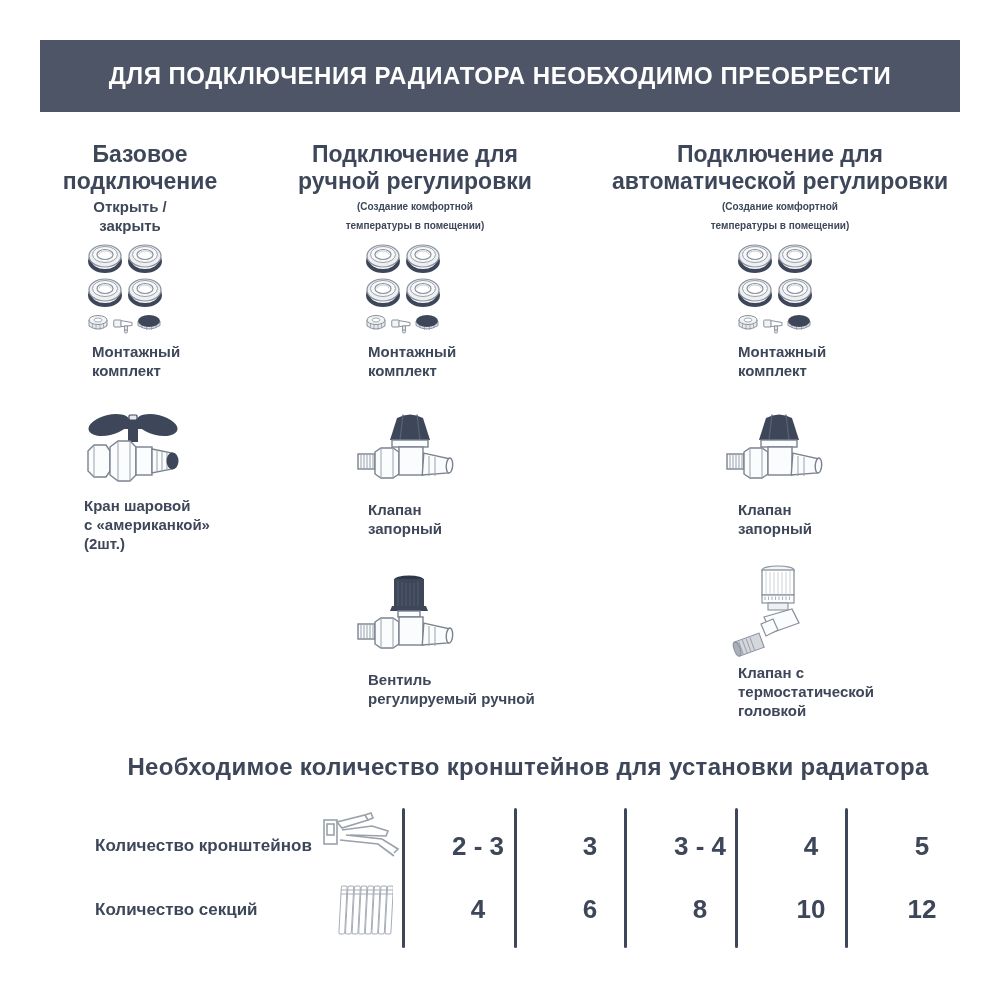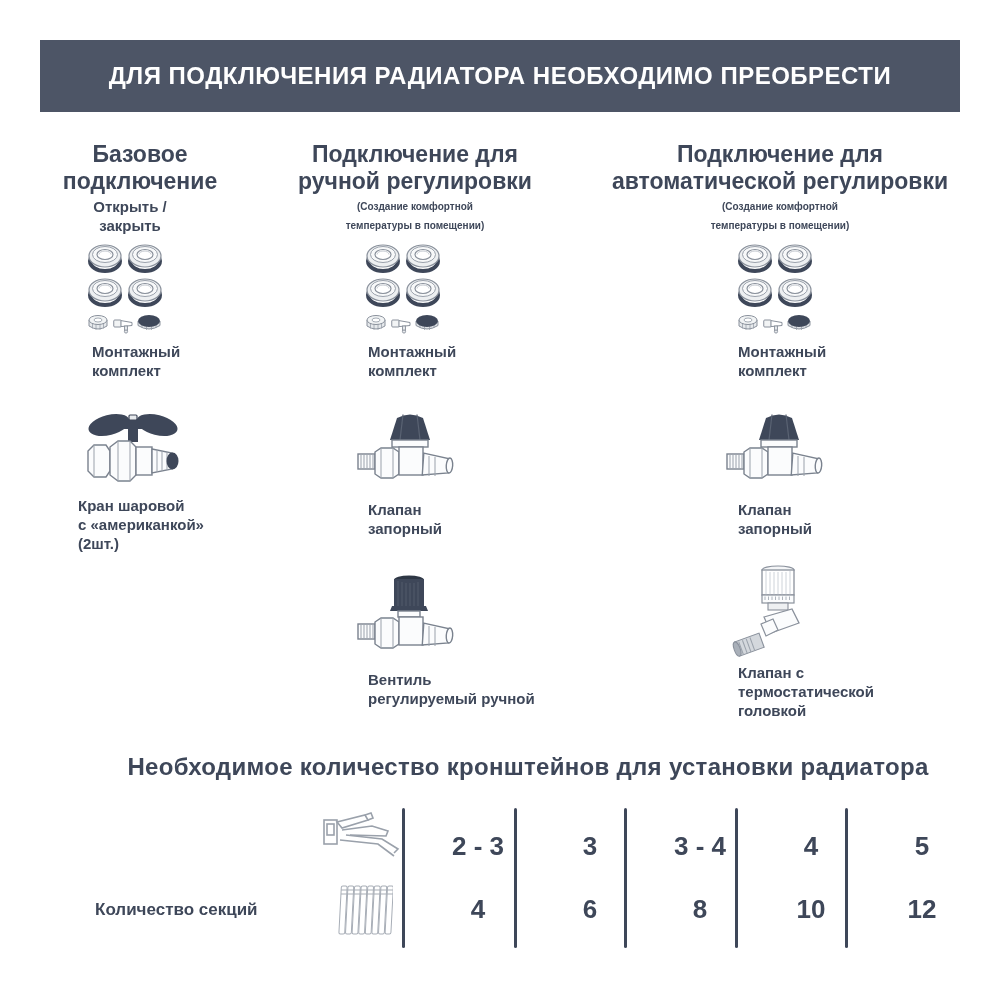--- a/index.html
+++ b/index.html
@@ -26,21 +26,21 @@
   .c2-title{left:280px;top:141px;width:270px;}
   .c3-title{left:580px;top:141px;width:400px;}
   .c1-sub{left:30px;top:197px;width:200px;font-size:15px;}
   .c2-sub{left:280px;top:197px;width:270px;}
   .c3-sub{left:580px;top:197px;width:400px;}
 
   .label{position:absolute;font-weight:bold;font-size:15px;line-height:19px;white-space:pre-line;}
   .c1-kit-label{left:92px;top:342px;}
   .c2-kit-label{left:368px;top:342px;}
   .c3-kit-label{left:738px;top:342px;}
-  .c1-v1-label{left:78px;top:496px;}
+  .c1-v1-label{left:84px;top:496px;}
   .c2-v1-label{left:368px;top:500px;}
   .c3-v1-label{left:738px;top:500px;}
   .c2-v2-label{left:368px;top:670px;}
   .c3-v2-label{left:738px;top:663px;}
 
   .icon{position:absolute;}
   .c1-kit{left:86px;top:243px;}
   .c2-kit{left:364px;top:243px;}
   .c3-kit{left:736px;top:243px;}
   .c1-v1{left:80px;top:406px;}
@@ -284,20 +284,21 @@
       <line x1="24" y1="73" x2="24" y2="87" stroke="#9aa1ab" stroke-width="1"></line>
       <ellipse cx="8" cy="79.5" rx="3" ry="7.5" fill="#a9b0b9" stroke="#8a919c" stroke-width="1"></ellipse>
     </g>
   </svg>
   <div class="label c3-v2-label">Клапан с
 термостатической
 головкой</div>
 
   <div class="section-title">Необходимое количество кронштейнов для установки радиатора</div>
 
+  <div class="row-label r1-label">Количество кронштейнов</div>
   <div class="row-label r2-label">Количество секций</div>
 
   <svg class="icon bracket-ic" width="80" height="64" viewBox="0 0 80 64" fill="none" stroke="#9aa1ab" stroke-width="1.6">
     <rect x="4" y="16" width="13" height="24" fill="#ffffff"></rect>
     <rect x="7" y="20" width="7" height="11" fill="#ffffff"></rect>
     <polygon points="17,18 45,11 48,16 22,24" fill="#ffffff"></polygon>
     <path d="M45,11 L51,9 L53,14 L48,16"></path>
     <path d="M22,26 L52,22 L68,27 L66,32 L30,31" fill="#ffffff"></path>
     <path d="M20,36 L58,40 L74,52"></path>
     <path d="M26,31 L62,35 L78,45 L74,49"></path>

